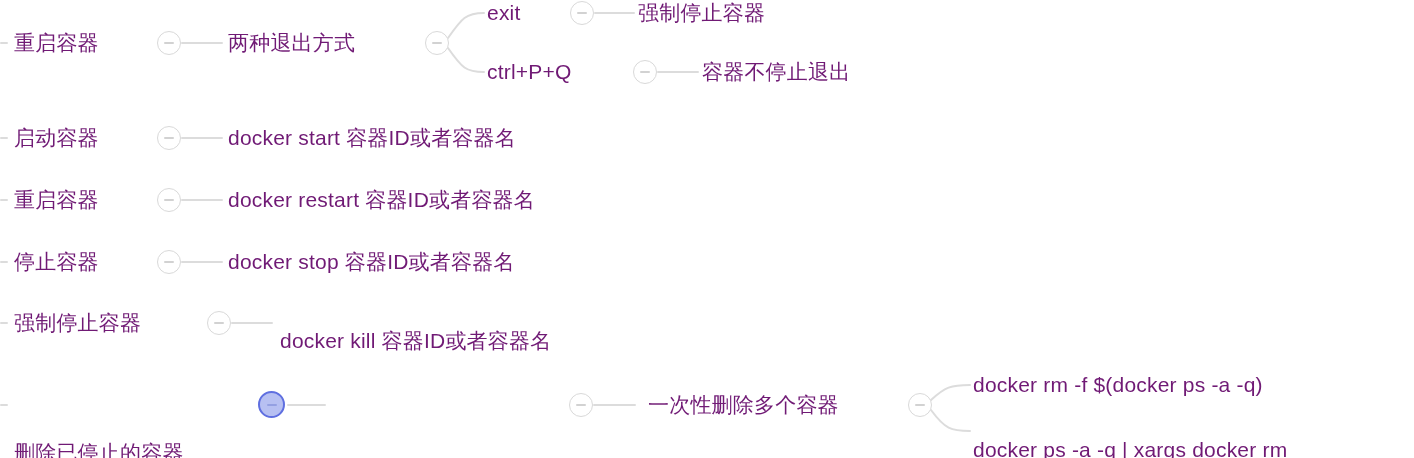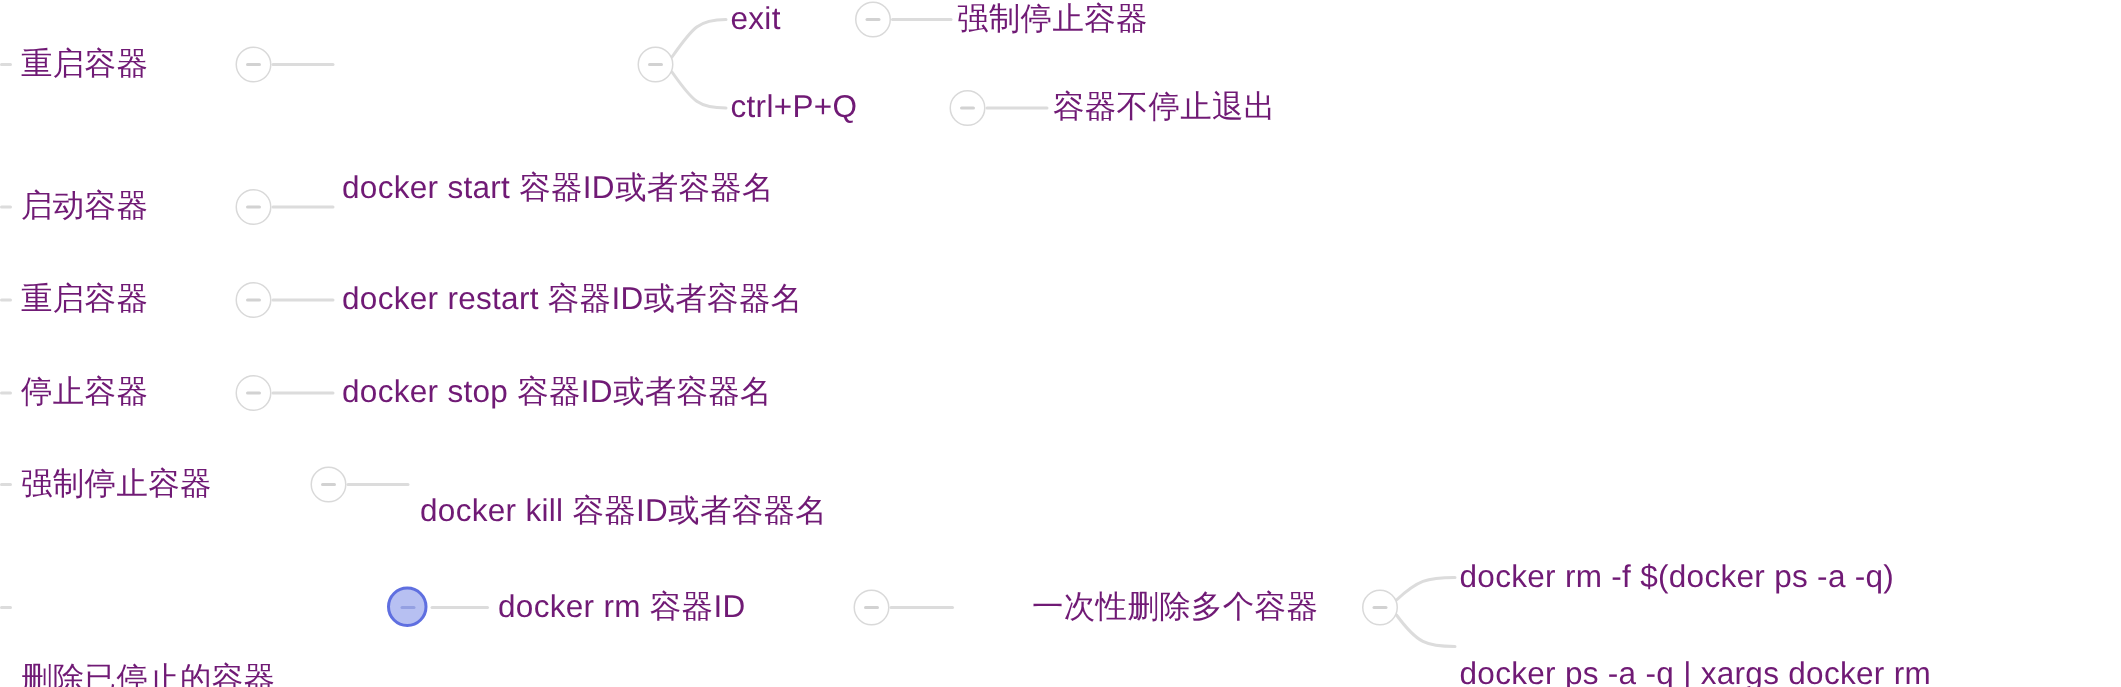--- a/index.html
+++ b/index.html
@@ -88,56 +88,56 @@
   <div class="h-line" style="left:0; top:42; top:42px; width:8px;"></div>
   <div class="h-line" style="left:0; top:137px; width:8px;"></div>
   <div class="h-line" style="left:0; top:199px; width:8px;"></div>
   <div class="h-line" style="left:0; top:261px; width:8px;"></div>
   <div class="h-line" style="left:0; top:322px; width:8px;"></div>
   <div class="h-line" style="left:0; top:404px; width:8px;"></div>
 
   <span class="topic" style="left:14px; top:30px;">重启容器</span>
   <div class="collapse" style="left:157px; top:31px;"></div>
   <div class="h-line" style="left:181px; top:42px; width:42px;"></div>
+  <span class="topic" style="left:228px; top:30px;">两种退出方式</span>
   <div class="collapse" style="left:425px; top:31px;"></div>
 
   <span class="topic" style="left:487px; top:0px;">exit</span>
   <div class="collapse" style="left:570px; top:1px;"></div>
   <div class="h-line" style="left:594px; top:12px; width:41px;"></div>
   <span class="topic" style="left:638px; top:0px;">强制停止容器</span>
 
   <span class="topic" style="left:487px; top:59px;">ctrl+P+Q</span>
   <div class="collapse" style="left:633px; top:60px;"></div>
   <div class="h-line" style="left:657px; top:71px; width:42px;"></div>
   <span class="topic" style="left:702px; top:59px;">容器不停止退出</span>
 
   <span class="topic" style="left:14px; top:125px;">启动容器</span>
   <div class="collapse" style="left:157px; top:126px;"></div>
   <div class="h-line" style="left:181px; top:137px; width:42px;"></div>
-  <span class="topic" style="left:228px; top:113px;">docker start 容器ID或者容器名</span>
+  <span class="topic" style="left:228px; top:125px;">docker start 容器ID或者容器名</span>
 
   <span class="topic" style="left:14px; top:187px;">重启容器</span>
   <div class="collapse" style="left:157px; top:188px;"></div>
   <div class="h-line" style="left:181px; top:199px; width:42px;"></div>
   <span class="topic" style="left:228px; top:187px;">docker restart 容器ID或者容器名</span>
 
   <span class="topic" style="left:14px; top:249px;">停止容器</span>
   <div class="collapse" style="left:157px; top:250px;"></div>
   <div class="h-line" style="left:181px; top:261px; width:42px;"></div>
   <span class="topic" style="left:228px; top:249px;">docker stop 容器ID或者容器名</span>
 
   <span class="topic" style="left:14px; top:310px;">强制停止容器</span>
   <div class="collapse" style="left:207px; top:311px;"></div>
   <div class="h-line" style="left:231px; top:322px; width:42px;"></div>
   <span class="topic" style="left:280px; top:328px;">docker kill 容器ID或者容器名</span>
 
   <span class="topic" style="left:14px; top:392px;margin-top:48px;">删除已停止的容器</span>
   <div class="collapse selected" style="left:258px; top:391px;"></div>
   <div class="h-line" style="left:287px; top:404px; width:39px;"></div>
-  <span class="topic" style="left:332px; top:392px;">docker rm 容器ID</span>
   <div class="collapse" style="left:569px; top:393px;"></div>
   <div class="h-line" style="left:593px; top:404px; width:43px;"></div>
-  <span class="topic" style="left:688px; top:392px;">一次性删除多个容器</span>
+  <span class="topic" style="left:648px; top:392px;">一次性删除多个容器</span>
   <div class="collapse" style="left:908px; top:393px;"></div>
   <span class="topic" style="left:973px; top:372px;">docker rm -f $(docker ps -a -q)</span>
   <span class="topic" style="left:973px; top:418px;margin-top:19px;">docker ps -a -q | xargs docker rm</span>
 
 </div>
 
 </body></html>

